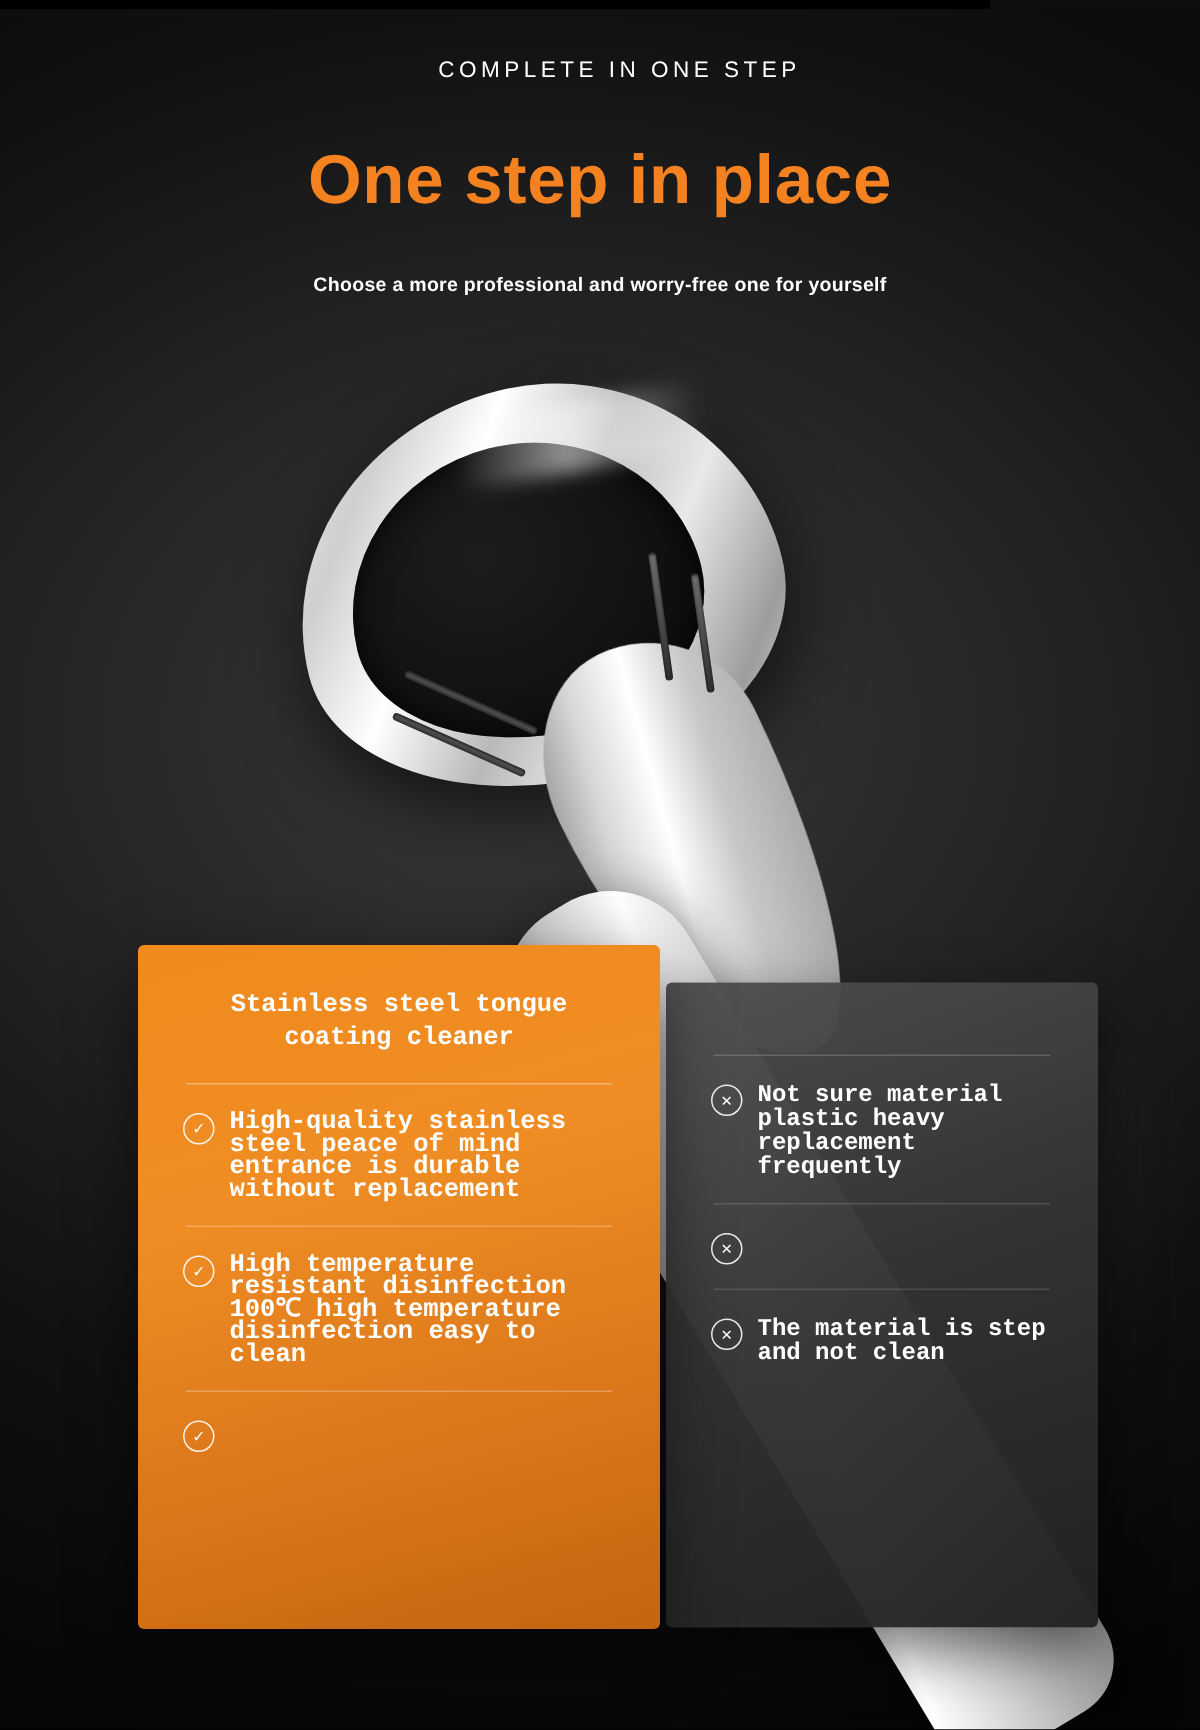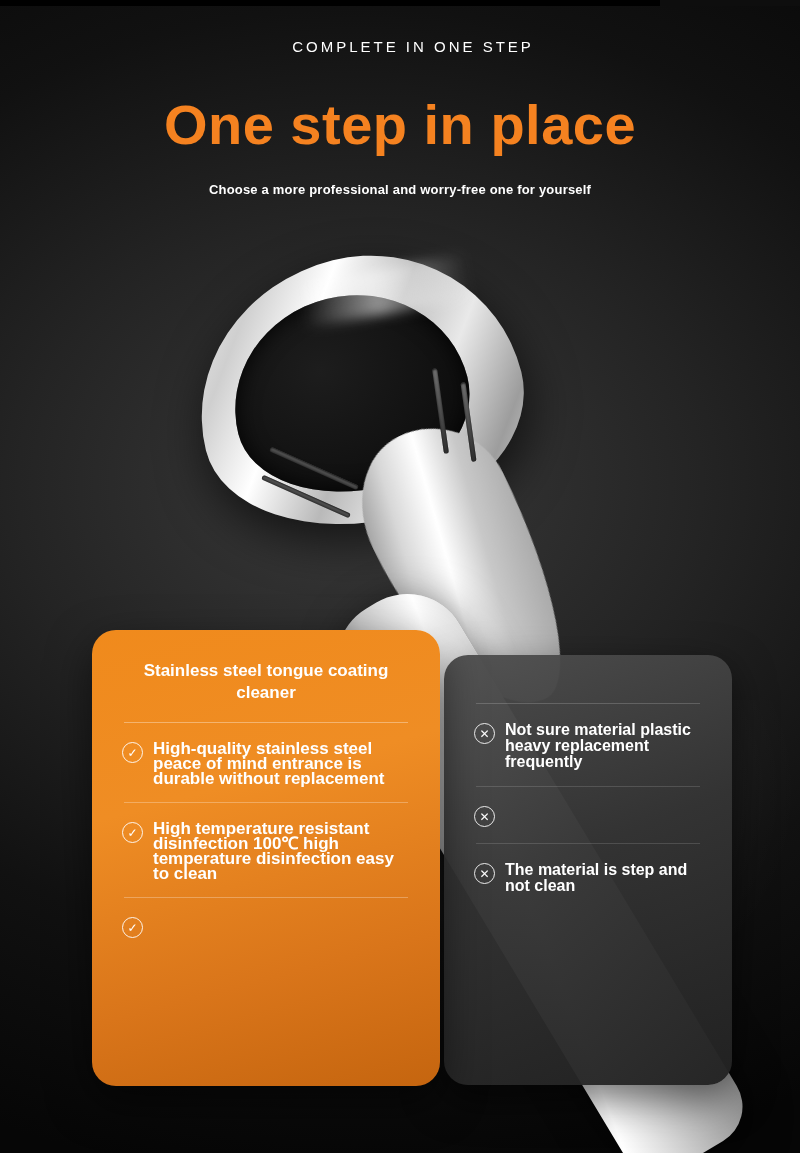--- a/index.html
+++ b/index.html
@@ -37,21 +37,21 @@
     color: #ffffff;
     font-size: 15px;
     letter-spacing: 3px;
     font-weight: 400;
   }
   .headline {
     position: absolute;
     top: 92px; left: 0; width: 100%;
     text-align: center;
     color: #f58220;
-    font-size: 56px;
+    font-size: 46px;
     font-weight: 700;
     letter-spacing: 0.5px;
   }
   .subline {
     position: absolute;
     top: 182px; left: 0; width: 100%;
     text-align: center;
     color: #ffffff;
     font-size: 13px;
     font-weight: 700;
@@ -117,22 +117,23 @@
     position: absolute; left: 300px; top: 268px;
     width: 170px; height: 46px;
     background: linear-gradient(90deg, rgba(255,255,255,0) 0%, rgba(255,255,255,.55) 45%, rgba(255,255,255,0) 100%);
     filter: blur(6px);
     transform: rotate(-10deg);
   }
 
   
   .card {
     position: absolute;
-    border-radius: 24px;
+    border-radius: 4px;
     padding: 30px 26px 26px 26px;
+    font-family: Liberation Mono, monospace;
   }
   .card-bad {
     left: 444px; top: 655px;
     width: 288px; height: 430px;
     background: linear-gradient(160deg, rgba(78,78,78,.96) 0%, rgba(52,52,52,.96) 45%, rgba(34,34,34,.97) 100%);
     box-shadow: 0 14px 40px rgba(0,0,0,.55);
   }
   .card-good {
     left: 92px; top: 630px;
     width: 348px; height: 456px;

